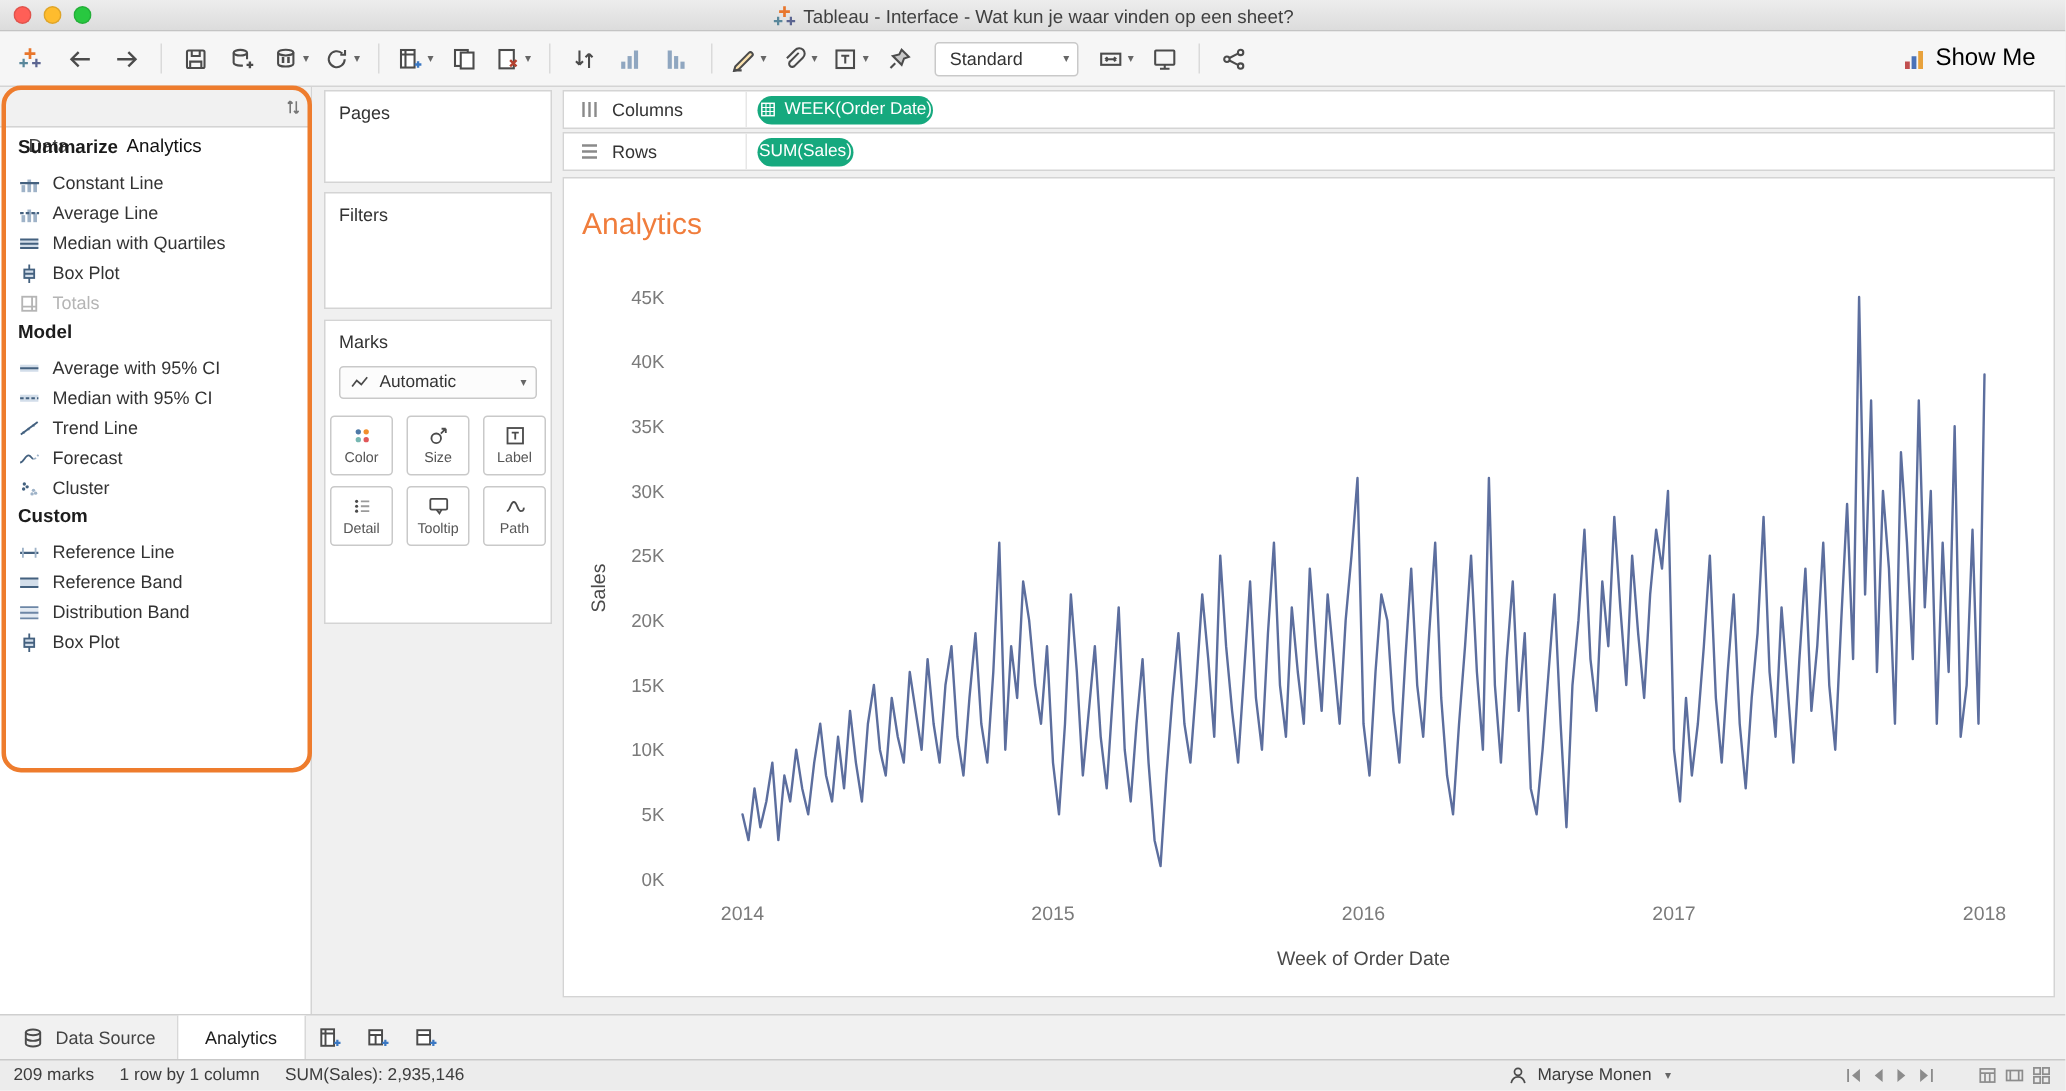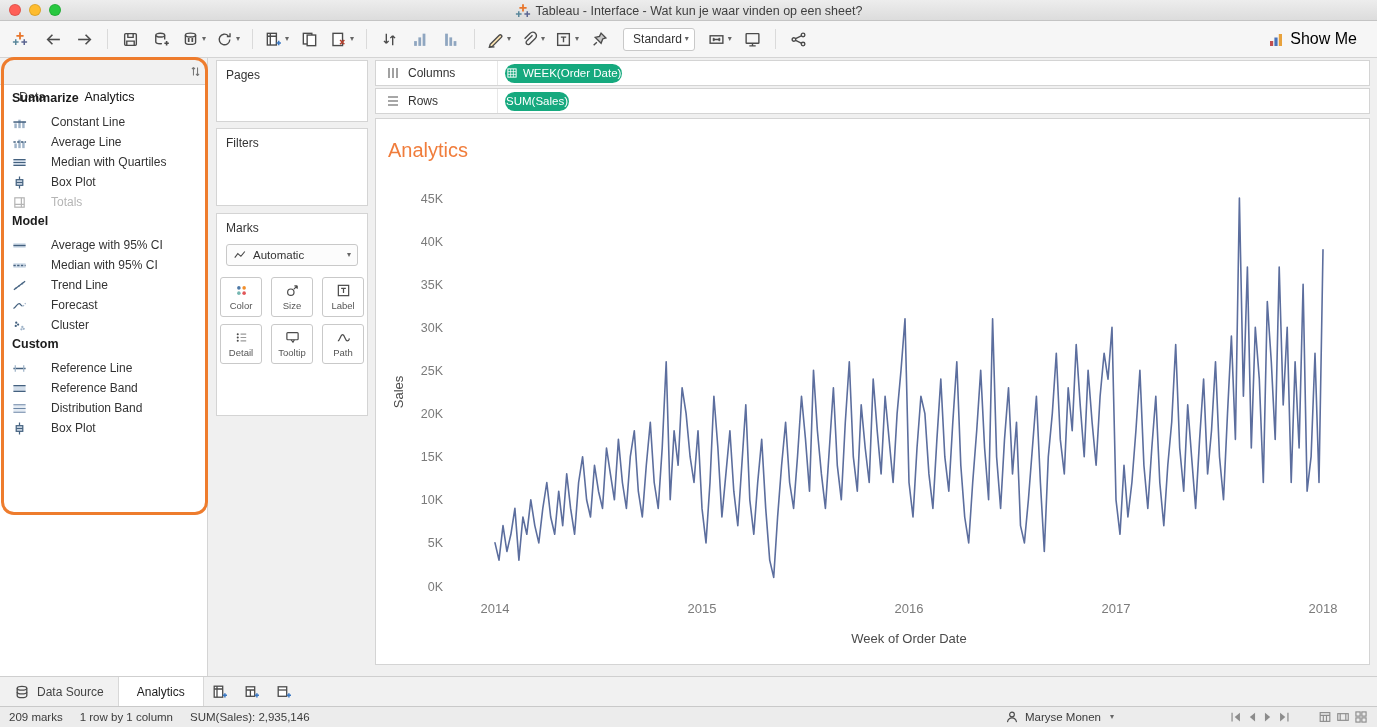--- a/index.html
+++ b/index.html
@@ -10,41 +10,41 @@
   .titlebar{position:absolute;left:0;top:0;width:100%;height:21px;background:linear-gradient(#ededed,#dcdcdc);border-bottom:1px solid #c4c4c4;z-index:5;}
   .traffic{position:absolute;left:9px;top:4px;display:flex;gap:8px;}
   .traffic span{width:12px;height:12px;border-radius:50%;display:inline-block;border:1px solid rgba(0,0,0,.12);}
   .win-title{position:absolute;left:0;right:0;top:0;height:21px;display:flex;justify-content:center;align-items:center;gap:5px;font-size:12.5px;color:#3f3f3f;}
 
   
   .toolbar{position:absolute;top:21px;left:0;width:100%;height:37px;background:#f6f6f6;border-bottom:1px solid #d4d4d4;display:flex;align-items:center;padding:0 12px;z-index:5;}
   #toolbar-buttons{display:flex;align-items:center;}
   .tb-btn{height:26px;min-width:27px;display:flex;align-items:center;justify-content:center;border-radius:3px;margin:0 2px;padding:0 3px;cursor:default;}
   .tb-sep{width:1px;height:20px;background:#dadada;margin:0 7px;}
-  .tb-dd{border:1px solid #c9c9c9;border-radius:3px;background:#fff;height:23px;padding:0 5px 0 9px;font-size:12px;color:#333;margin:0 8px;}
+  .tb-dd{border:1px solid #c9c9c9;border-radius:3px;background:#fff;height:23px;padding:0 5px 0 9px;font-size:12px;color:#333;margin:0 8px;gap:24px;}
   .caret{font-size:8px;color:#666;margin-left:3px;line-height:1;}
   .logo-icn{width:22px;height:22px;margin-right:10px;}
   .ttl-icn{width:14px;height:14px;}
   .show-me{margin-left:auto;display:flex;align-items:flex-end;gap:6px;font-size:16px;color:#000000;padding:3px 8px;border-radius:3px;}
 
   
   .icn{display:inline-flex;width:16px;height:16px;flex:0 0 auto;}
   .icn svg{width:100%;height:100%;display:block;fill:none;stroke:#4b4b4b;stroke-width:1.3;}
   .tb-btn .icn{width:17px;height:17px;}
 
   
   .left-pane{position:absolute;left:0;top:58px;width:208px;bottom:51px;background:#fff;border-right:1px solid #d4d4d4;z-index:2;}
   .pane-tabs{display:flex;height:27px;border-bottom:1px solid #d4d4d4;background:#f1f1f1;align-items:stretch;}
   .pane-tab{padding:0 19px;display:flex;align-items:center;font-size:12.5px;color:#444;border-right:1px solid #d4d4d4;background:#f1f1f1;margin-top:39px;}
   .pane-tab.active{background:#fff;color:#111;}
   .pane-sort{margin-left:auto;display:flex;align-items:center;padding:0 5px;}
   .pane-sort .icn{width:13px;height:13px;}
   .pane-content{padding:4px 12px;}
   .section-title{font-weight:bold;font-size:12.5px;color:#1c1c1c;margin:2px 0 7px;}
-  .an-item{display:flex;align-items:center;gap:24px;height:20px;font-size:12px;color:#333;}
+  .an-item{display:flex;align-items:center;gap:8px;height:20px;font-size:12px;color:#333;}
   .an-item .icn{width:15px;height:15px;}
   .an-item.disabled{color:#b5b5b5;}
 
   
   .annotation-ring{position:absolute;left:1px;top:57px;width:207px;height:458px;border:3px solid #ee7c2d;border-radius:13px;pointer-events:none;z-index:60;}
 
   
   .cards-col{position:absolute;left:216px;top:60px;width:152px;z-index:2;}
   .card{background:#fff;border:1px solid #d4d4d4;padding:7px 9px;}
   .card-title{font-size:12px;color:#333;}

